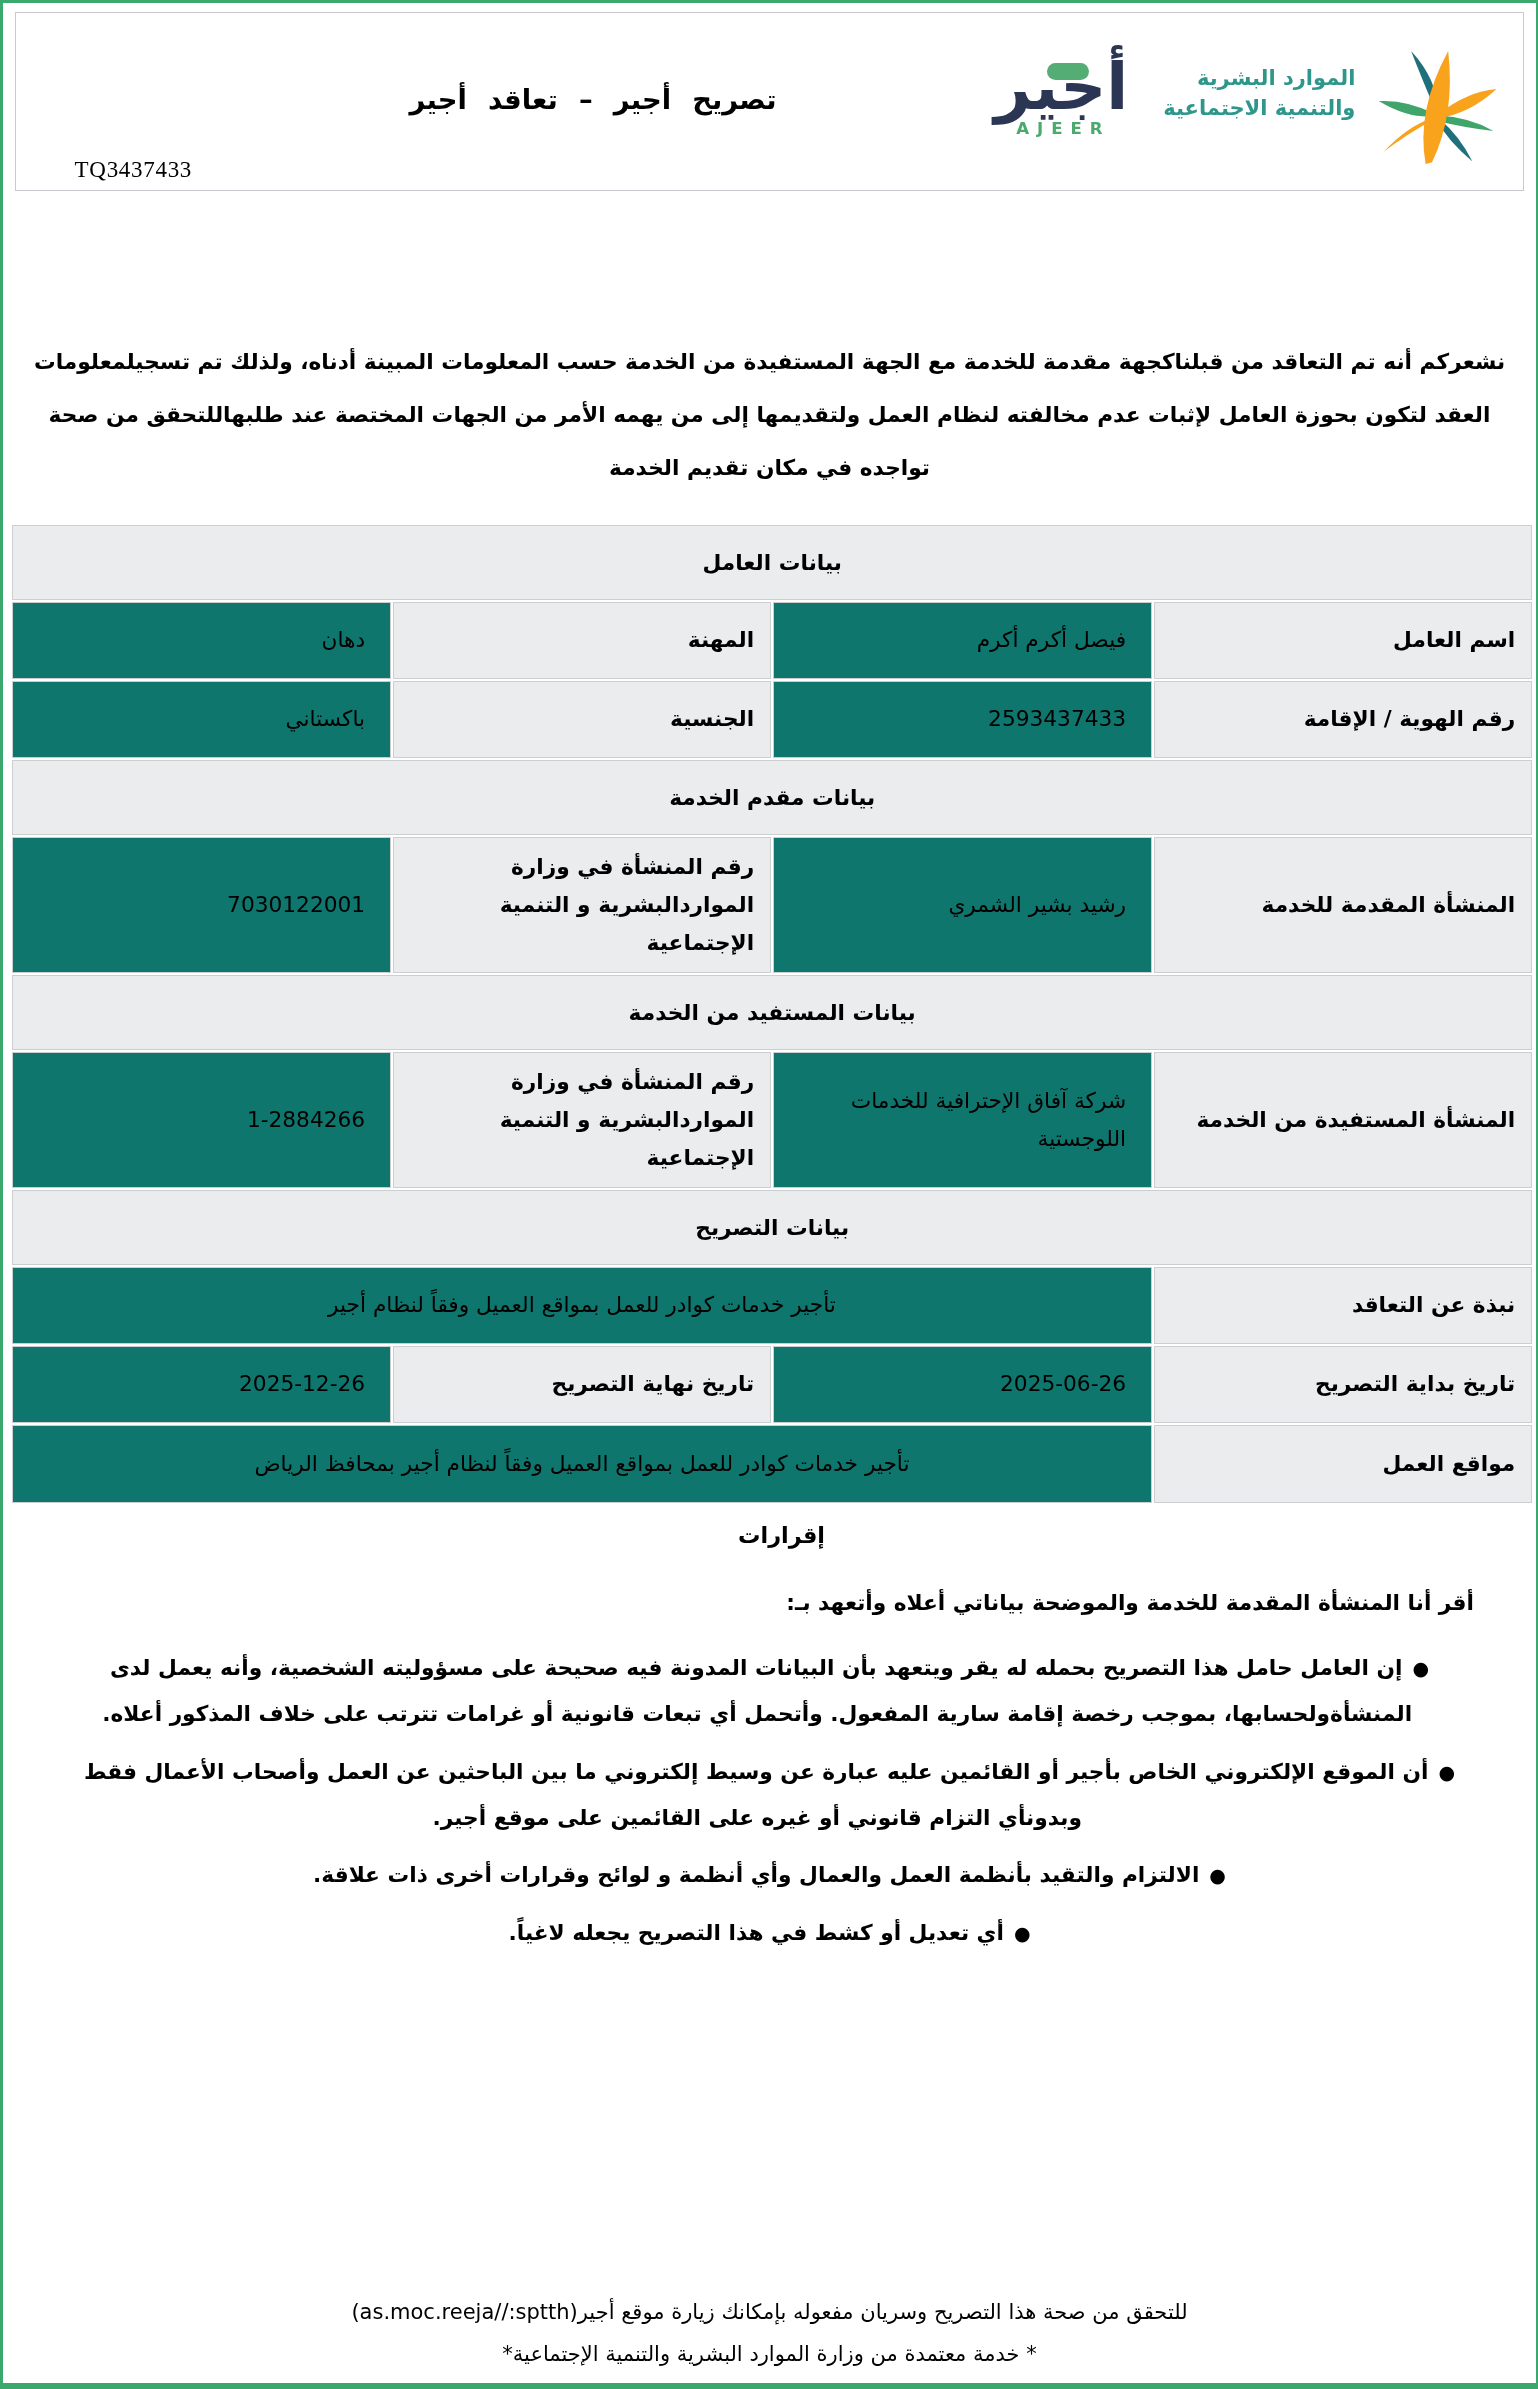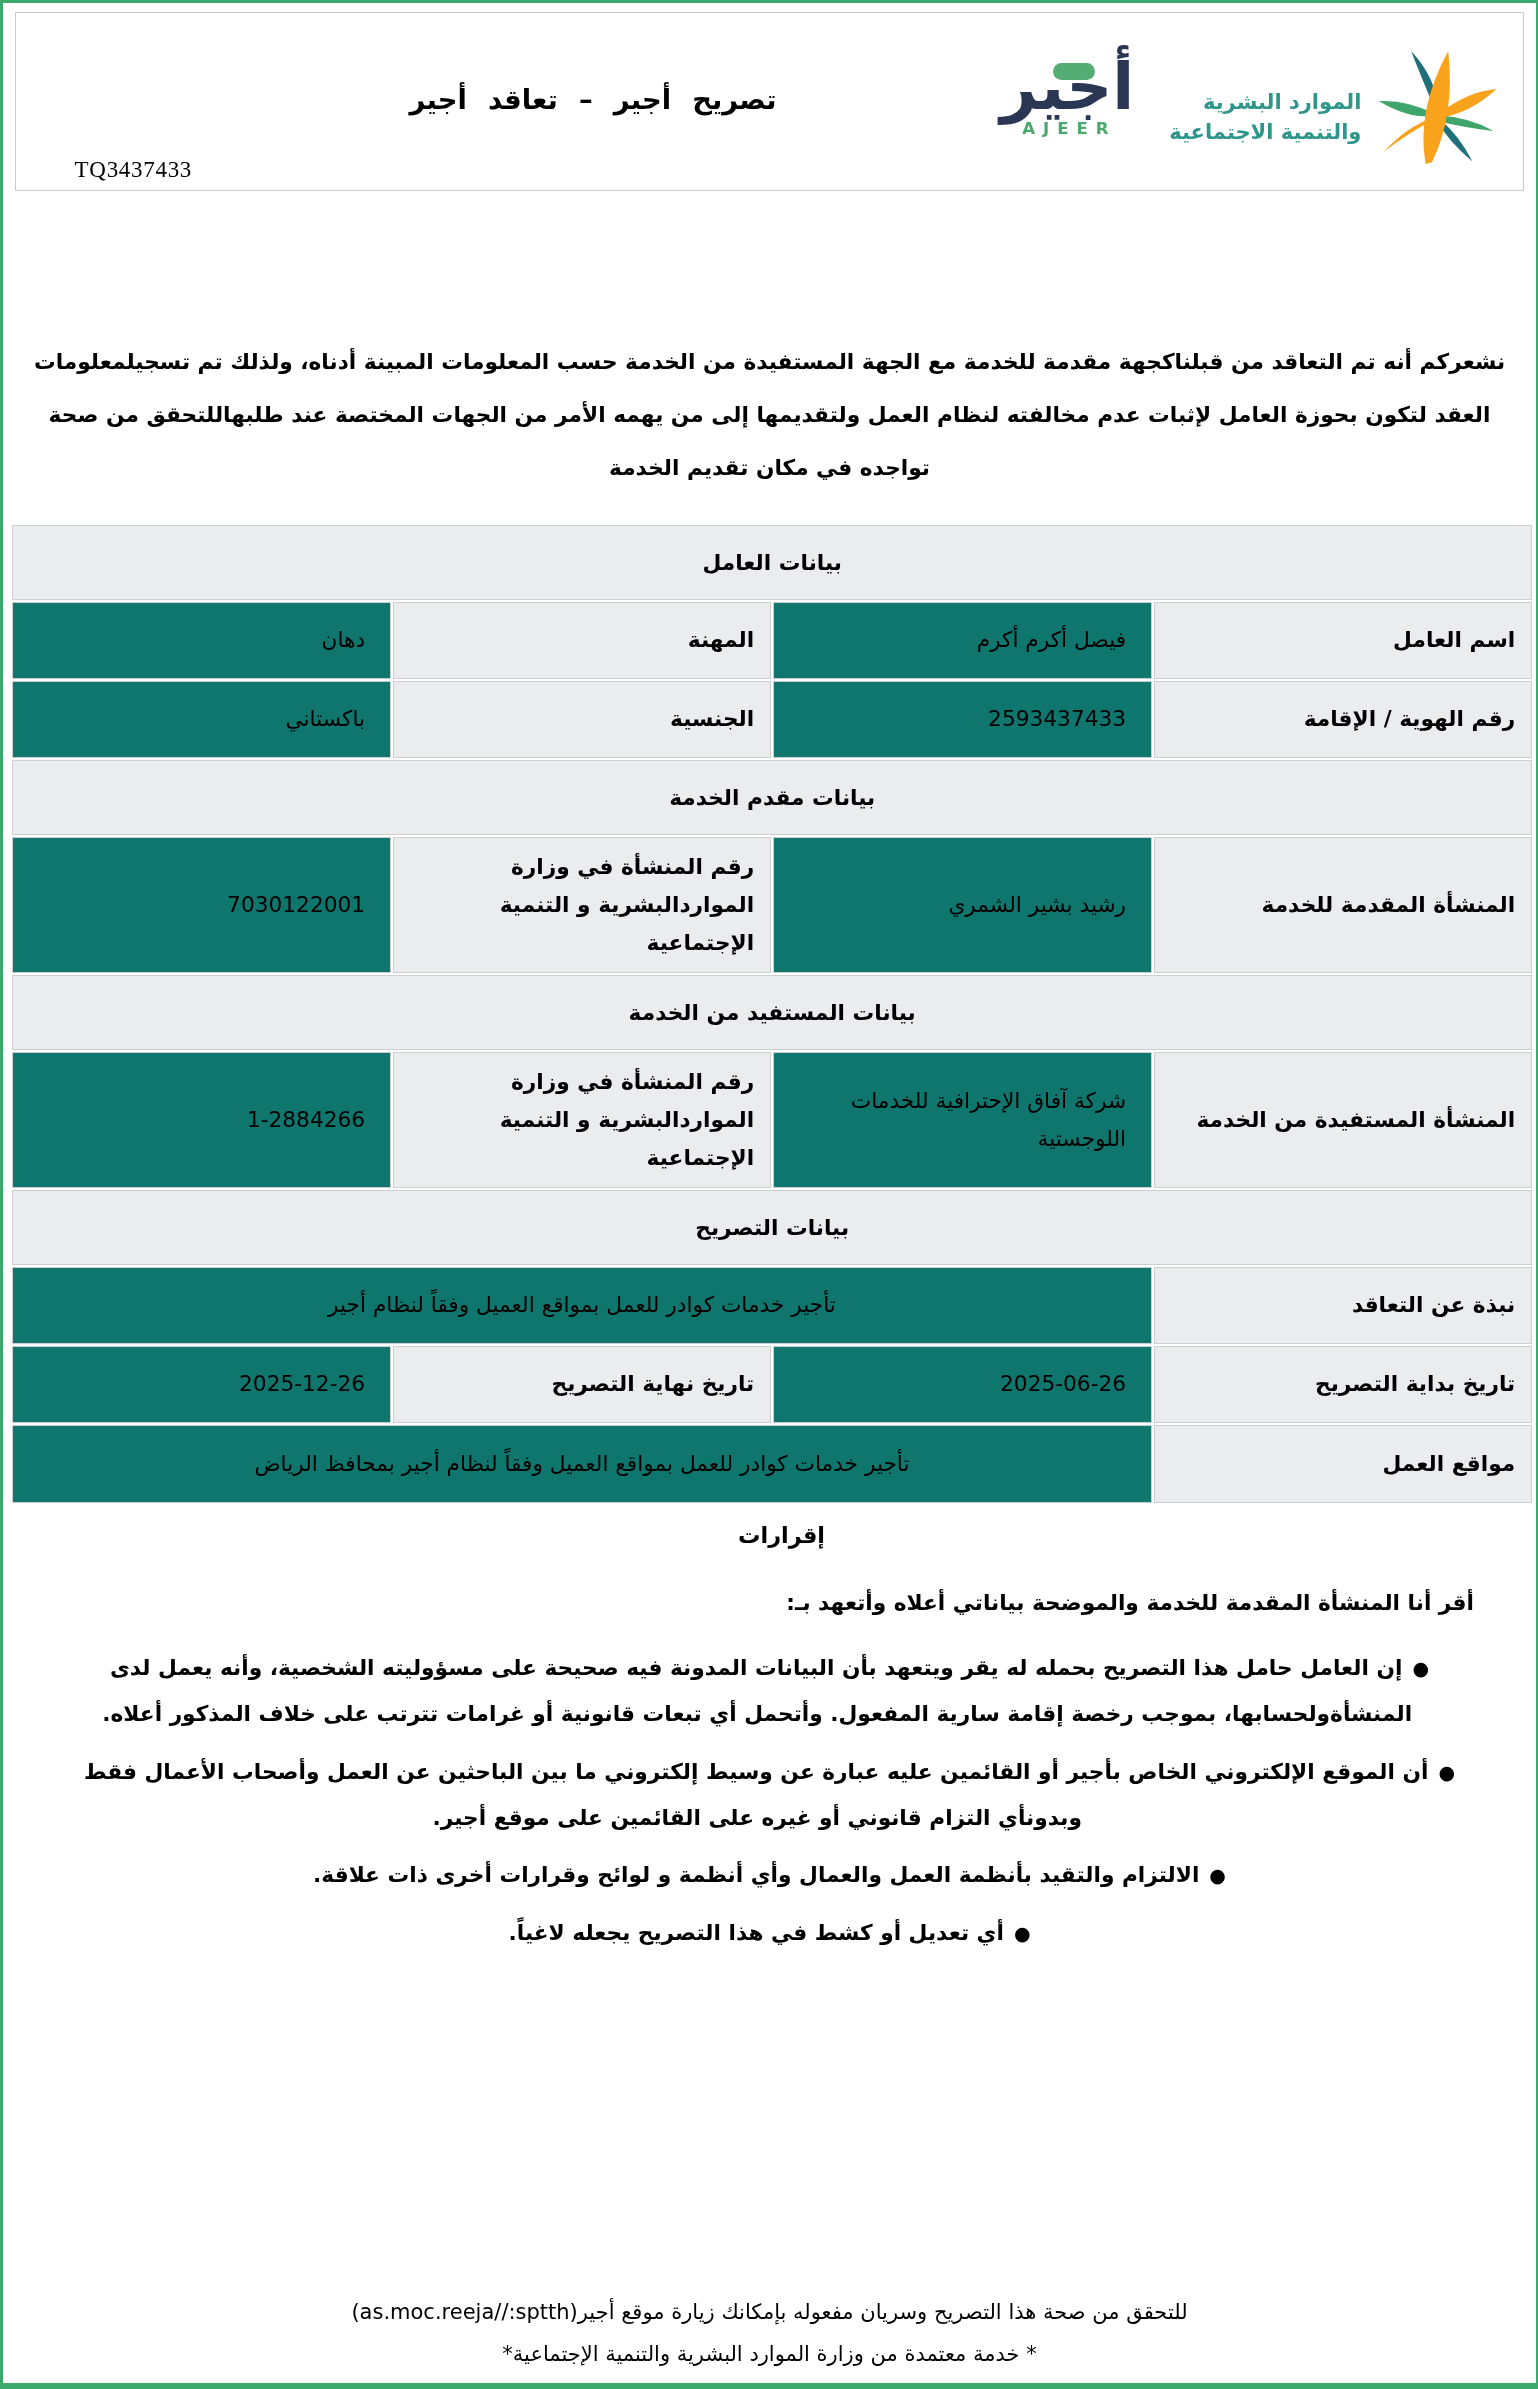--- a/index.html
+++ b/index.html
@@ -34,21 +34,21 @@
     line-height:1.05;direction:rtl;
   }
   .ajeer-accent{
     position:absolute;top:8.7px;right:39px;width:42px;height:17.3px;
     background:var(--logo-green);border-radius:8.7px;opacity:.95;
   }
   .ajeer-en{
     color:var(--logo-green);font-weight:bold;font-size:16.6px;
     letter-spacing:8px;margin-top:-2.9px;text-indent:4.3px;
   }
-  .ministry{display:flex;align-items:center;gap:13px;}
+  .ministry{display:flex;gap:19px;}
   .ministry-text{
     text-align:right;color:var(--ministry-teal);font-weight:bold;
     font-size:21px;line-height:30px;direction:rtl;margin-top:20px;
   }
   .emblem{width:129px;height:129px;}
   
   .intro{
     margin:144px 9px 0;direction:rtl;text-align:center;
     font-size:21.7px;font-weight:bold;line-height:53px;
   }

